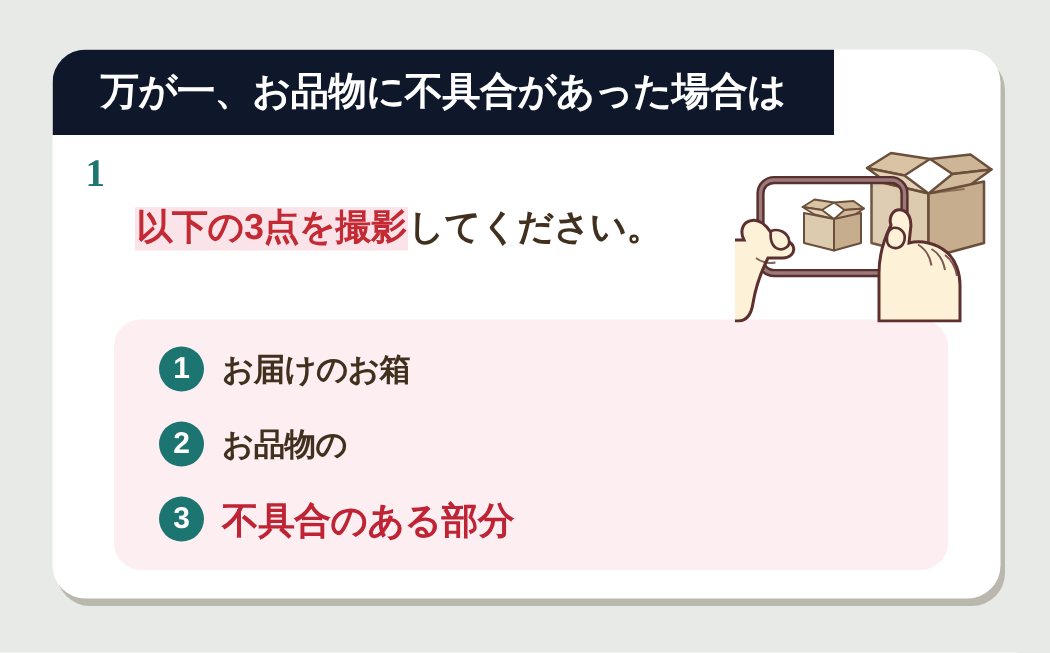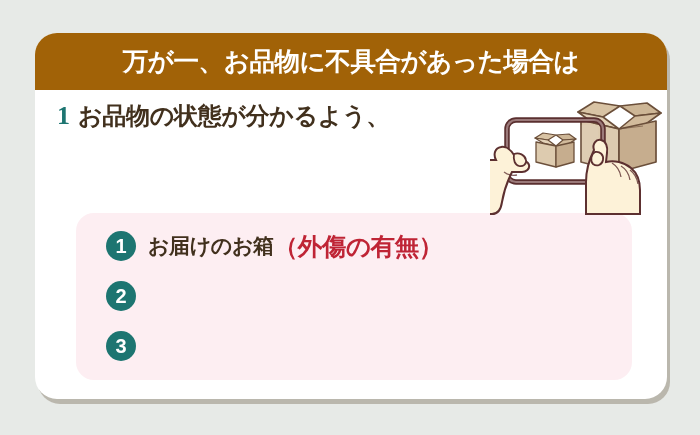--- a/index.html
+++ b/index.html
@@ -31,23 +31,23 @@
     border-radius: 22px;
     box-shadow: 3px 5px 0 rgba(150,140,125,0.55);
     overflow: hidden;
   }
 
   
   .header-bar {
     position: absolute;
     left: 0;
     top: 0;
-    width: 632px;
+    width: 521px;
     height: 57px;
-    background: #a16207;
+    background: #0f172a;
     display: flex;
     align-items: center;
     justify-content: center;
   }
   .header-title {
     color: #ffffff;
     font-size: 25.5px;
     font-weight: bold;
     letter-spacing: -0.4px;
     white-space: nowrap;
@@ -165,40 +165,44 @@
 
   <div class="card">
 
     <div class="header-bar">
       <div class="header-title">万が一、お品物に不具合があった場合は</div>
     </div>
 
     <div class="step-block">
       <div class="step-line">
         <span class="step-num">1</span>
-        <span class="step-text">お品物の状態が分かるよう、</span>
+      </div>
+      <div class="step-line-2">
+        <span class="hl">以下の3点を撮影</span>
+        <span class="step-text">してください。</span>
       </div>
     </div>
 
     <div class="pink-panel"></div>
 
     <div class="pink-list">
 
       <div class="pink-item">
         <span class="badge">1</span>
         <span class="item-dark">お届けのお箱</span>
-        <span class="item-red">（外傷の有無）</span>
       </div>
 
       <div class="pink-item">
         <span class="badge">2</span>
+        <span class="item-dark">お品物の</span>
       </div>
 
       <div class="pink-item">
         <span class="badge">3</span>
+        <span class="item-red">不具合のある部分</span>
       </div>
 
     </div>
 
     <div class="illustration">
       <svg width="177" height="125" viewBox="0 0 177 125" xmlns="http://www.w3.org/2000/svg">
 
         <g>
 
           <path d="M88 22 L104 12 L130 16 L113 27 Z" fill="#d8c3a4" stroke="#6b4f3a" stroke-width="1.6" stroke-linejoin="round"></path>

